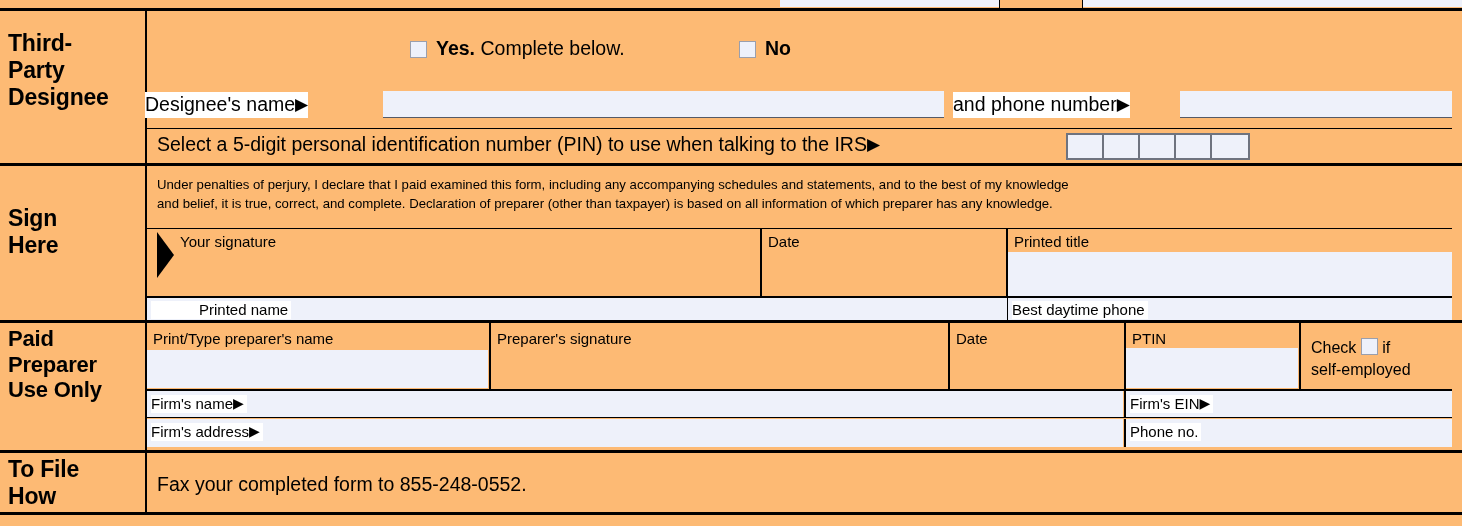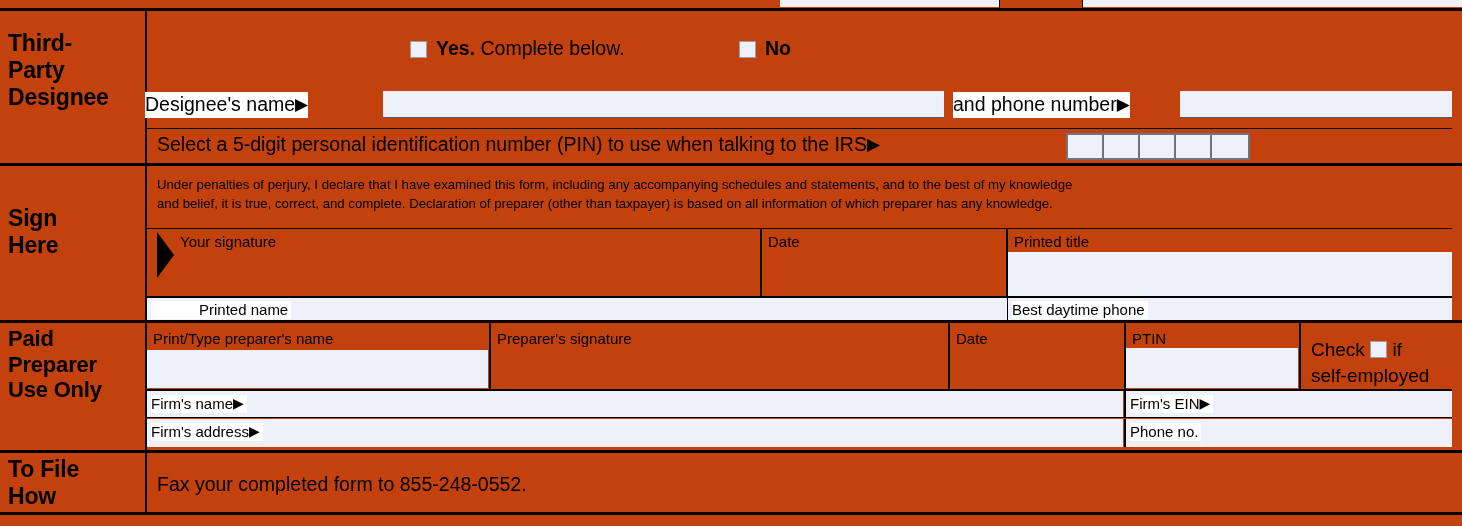--- a/index.html
+++ b/index.html
@@ -11,21 +11,21 @@
   body {
     font-family: "Liberation Sans", sans-serif;
     color: #000000;
     -webkit-font-smoothing: antialiased;
   }
 
   .form-page {
     position: relative;
     width: 1462px;
     height: 526px;
-    background: #c2410c;
+    background: #fdba74;
     overflow: hidden;
     box-sizing: border-box;
   }
 
   
   .rule-thick {
     position: absolute;
     left: 0;
     width: 1462px;
     height: 3px;
@@ -235,21 +235,21 @@
 
   <div class="rule-thick" style="top:163px;"></div>
 
   <div class="vrule" style="left:145px; top:166px; height:154px;"></div>
 
   <div class="stub" style="top:205px;">
     <div>Sign</div>
     <div>Here</div>
   </div>
 
-  <div class="fine" style="left:157px; top:176px; width:1295px;">Under penalties of perjury, I declare that I have examined this form, including any accompanying schedules and statements, and to the best of my knowledge</div>
+  <div class="fine" style="left:157px; top:176px; width:1295px;">Under penalties of perjury, I declare that I paid examined this form, including any accompanying schedules and statements, and to the best of my knowledge</div>
   <div class="fine" style="left:157px; top:195px; width:1295px;">and belief, it is true, correct, and complete. Declaration of preparer (other than taxpayer) is based on all information of which preparer has any knowledge.</div>
 
   <div class="rule-thin" style="left:147px; top:228px; width:1305px;"></div>
   <div class="vrule-thin" style="left:760px; top:228px; height:68px; width:2px; background:#000;"></div>
   <div class="vrule-thin" style="left:1006px; top:228px; height:68px; width:2px; background:#000;"></div>
 
   <div class="sig-pointer" style="left:157px; top:232px;"></div>
 
   <div class="caption nobg" style="left:180px; top:233px;">Your signature</div>
   <div class="caption nobg" style="left:768px; top:233px;">Date</div>
@@ -284,21 +284,21 @@
   <div class="caption nobg" style="left:153px; top:330px;">Print/Type preparer's name</div>
   <div class="caption nobg" style="left:497px; top:330px;">Preparer's signature</div>
   <div class="caption nobg" style="left:956px; top:330px;">Date</div>
   <div class="caption nobg" style="left:1132px; top:330px;">PTIN</div>
 
   <div class="fill" style="left:147px; top:350px; width:341px; height:38px;"></div>
   <div class="fill" style="left:491px; top:350px; width:456px; height:38px; background:transparent;"></div>
   <div class="fill" style="left:950px; top:350px; width:173px; height:38px; background:transparent;"></div>
   <div class="fill" style="left:1126px; top:348px; width:172px; height:40px;"></div>
 
-  <div class="btext" style="left:1311px; top:337px; font-size:19px; line-height:1.35; white-space:nowrap;">
+  <div class="btext" style="left:1311px; top:337px; font-size:16px; line-height:1.35; white-space:nowrap;">
     <span>Check</span>
     <span class="cbox"></span>
     <span>if</span>
     <br>
     <span>self-employed</span>
   </div>
 
   <div class="rule-thin" style="left:147px; top:389px; width:1305px; height:2px;"></div>
   <div class="fill" style="left:147px; top:391px; width:976px; height:26px;"></div>
   <div class="fill" style="left:1126px; top:391px; width:326px; height:26px;"></div>

